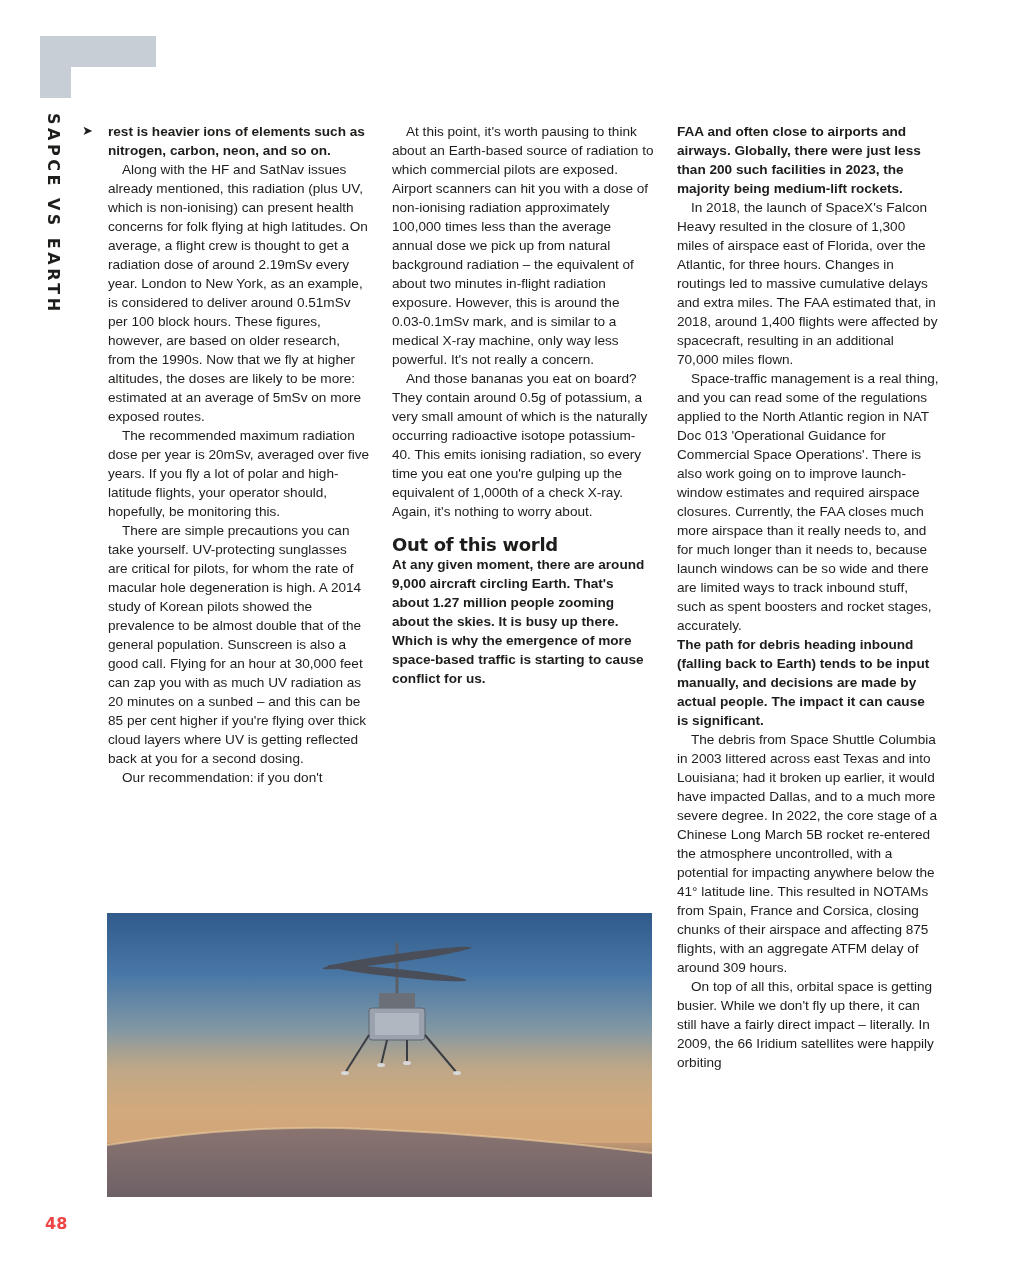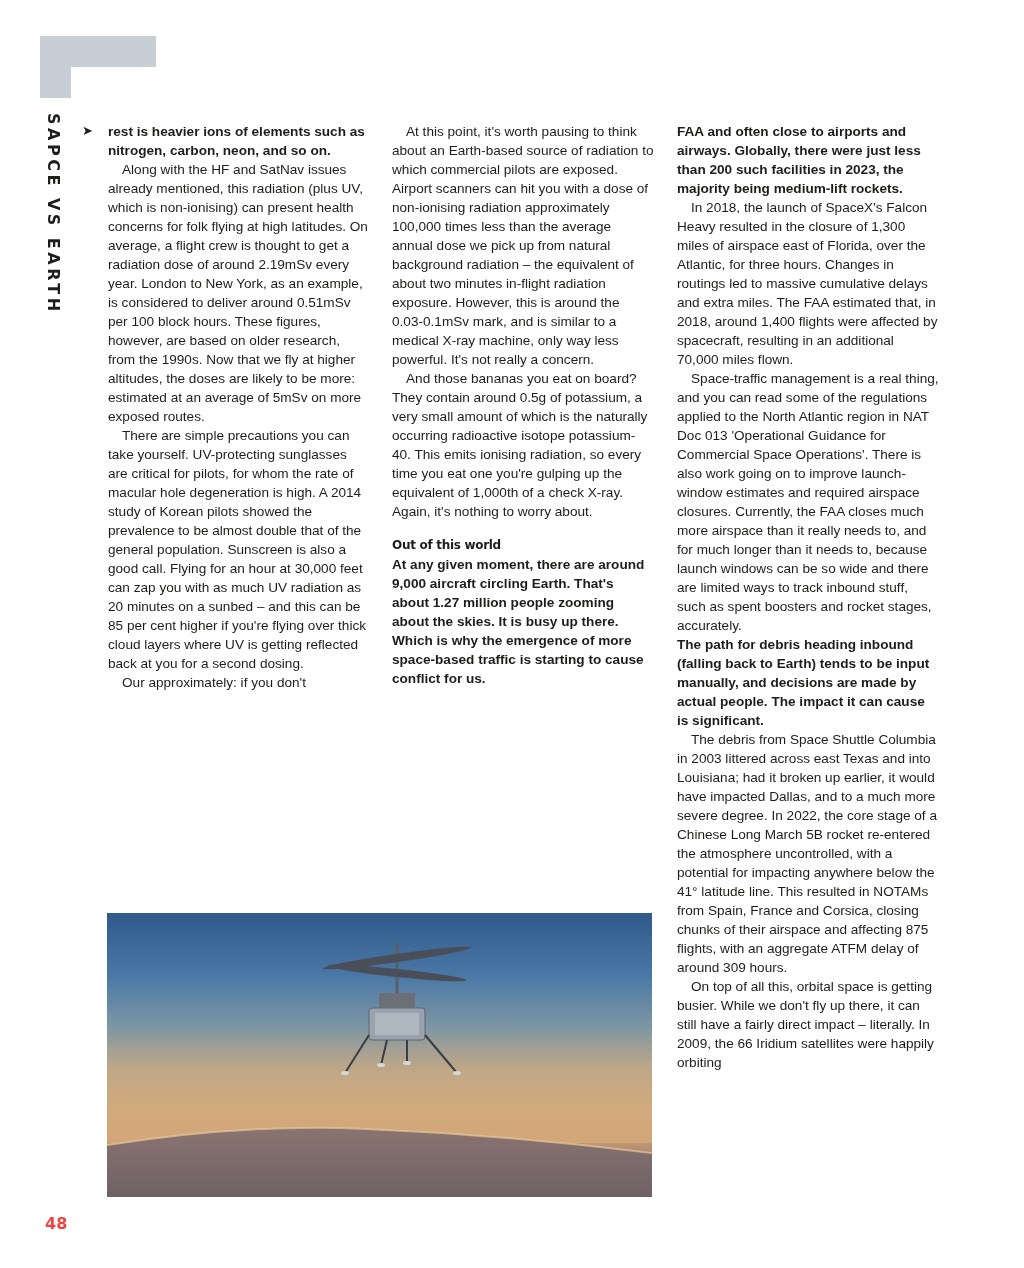--- a/index.html
+++ b/index.html
@@ -15,21 +15,21 @@
     letter-spacing: 3.5px; color: #1d1d1b;
   }
   .continue-arrow { position: absolute; left: 82px; top: 123px; font-size: 13px; color: #1d1d1b; }
   .col {
     position: absolute; top: 122px; width: 262px; font-size: 13.6px; line-height: 19px;
   }
   .col p { margin: 0; text-indent: 14px; }
   .col p.noindent { text-indent: 0; font-weight: bold; }
   .col h2 {
     margin: 14px 0 0 0; font-family: "DejaVu Sans", sans-serif; font-weight: bold;
-    font-size: 12px; line-height: 20px; color: #1d1d1b; letter-spacing: -0.3px;
+    font-size: 18px; line-height: 20px; color: #1d1d1b; letter-spacing: -0.3px;
   }
   #col1 { left: 108px; }
   #col2 { left: 392px; }
   #col3 { left: 677px; }
   .photo {
     position: absolute; left: 107px; top: 913px; width: 545px; height: 284px; overflow: hidden;
     background: linear-gradient(180deg, #2f5a8a 0%, #4a78a6 22%, #7e96a4 40%, #b8a68a 55%, #cda77c 70%, #c49a72 80%, #9a7f72 88%, #7a6b6c 100%);
   }
   .photo svg { position: absolute; left: 0; top: 0; }
   .page-number {
@@ -41,22 +41,23 @@
 <body>
 
 <div class="corner-h"></div>
 <div class="corner-v"></div>
 <div class="section-label">SAPCE VS EARTH</div>
 <div class="continue-arrow">➤</div>
 
 <div class="col" id="col1">
   <p class="noindent">rest is heavier ions of elements such as nitrogen, carbon, neon, and so on.</p>
   <p>Along with the HF and SatNav issues already mentioned, this radiation (plus UV, which is non-ionising) can present health concerns for folk flying at high latitudes. On average, a flight crew is thought to get a radiation dose of around 2.19mSv every year. London to New York, as an example, is considered to deliver around 0.51mSv per 100 block hours. These figures, however, are based on older research, from the 1990s. Now that we fly at higher altitudes, the doses are likely to be more: estimated at an average of 5mSv on more exposed routes.</p>
+  <p>The recommended maximum radiation dose per year is 20mSv, averaged over five years. If you fly a lot of polar and high-latitude flights, your operator should, hopefully, be monitoring this.</p>
   <p>There are simple precautions you can take yourself. UV-protecting sunglasses are critical for pilots, for whom the rate of macular hole degeneration is high. A 2014 study of Korean pilots showed the prevalence to be almost double that of the general population. Sunscreen is also a good call. Flying for an hour at 30,000 feet can zap you with as much UV radiation as 20 minutes on a sunbed – and this can be 85 per cent higher if you're flying over thick cloud layers where UV is getting reflected back at you for a second dosing.</p>
-  <p>Our approximately: if you don't</p>
+  <p>Our recommendation: if you don't</p>
 </div>
 
 <div class="col" id="col2">
   <p>At this point, it's worth pausing to think about an Earth-based source of radiation to which commercial pilots are exposed. Airport scanners can hit you with a dose of non-ionising radiation approximately 100,000 times less than the average annual dose we pick up from natural background radiation – the equivalent of about two minutes in-flight radiation exposure. However, this is around the 0.03-0.1mSv mark, and is similar to a medical X-ray machine, only way less powerful. It's not really a concern.</p>
   <p>And those bananas you eat on board? They contain around 0.5g of potassium, a very small amount of which is the naturally occurring radioactive isotope potassium-40. This emits ionising radiation, so every time you eat one you're gulping up the equivalent of 1,000th of a check X-ray. Again, it's nothing to worry about.</p>
   <h2>Out of this world</h2>
   <p class="noindent">At any given moment, there are around 9,000 aircraft circling Earth. That's about 1.27 million people zooming about the skies. It is busy up there. Which is why the emergence of more space-based traffic is starting to cause conflict for us.</p>
 </div>
 
 <div class="col" id="col3">

